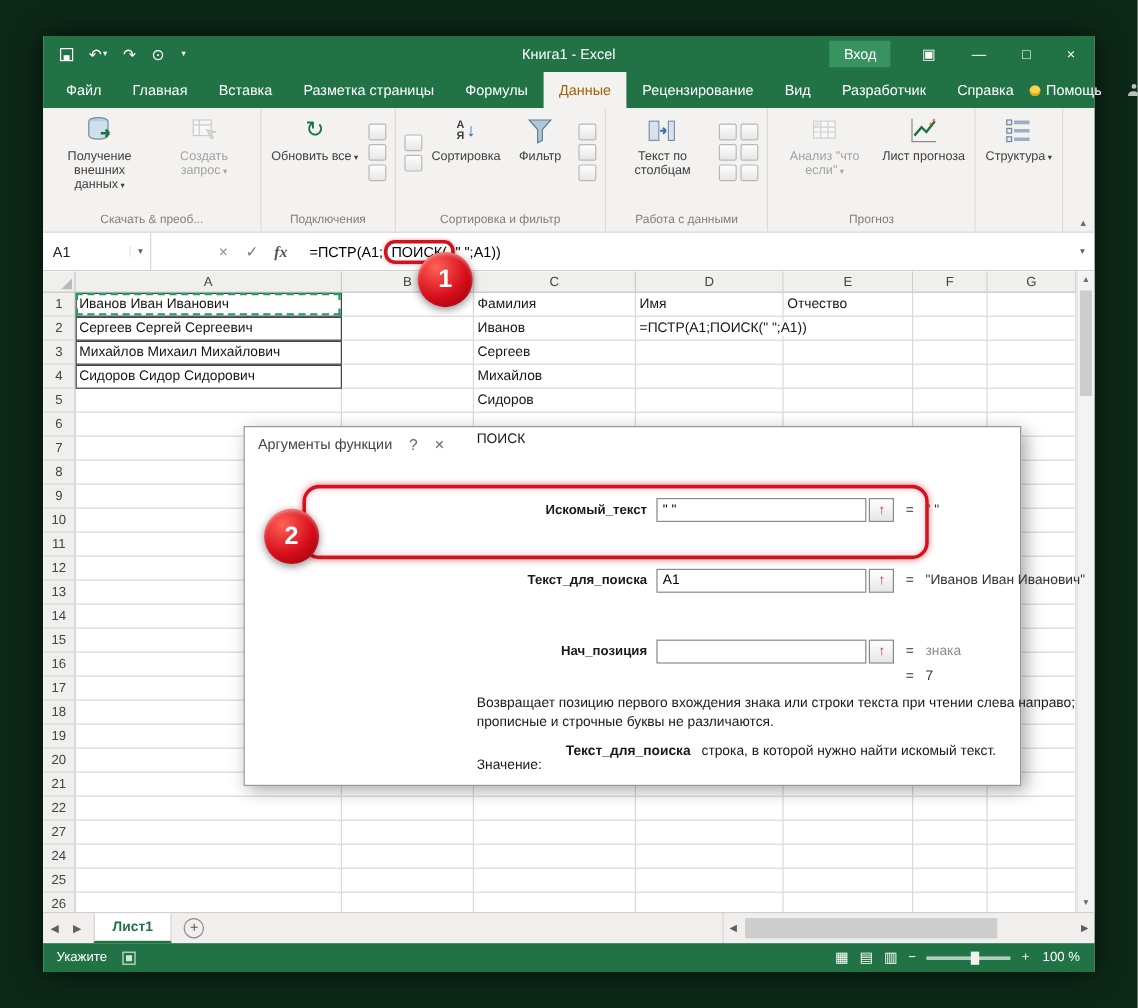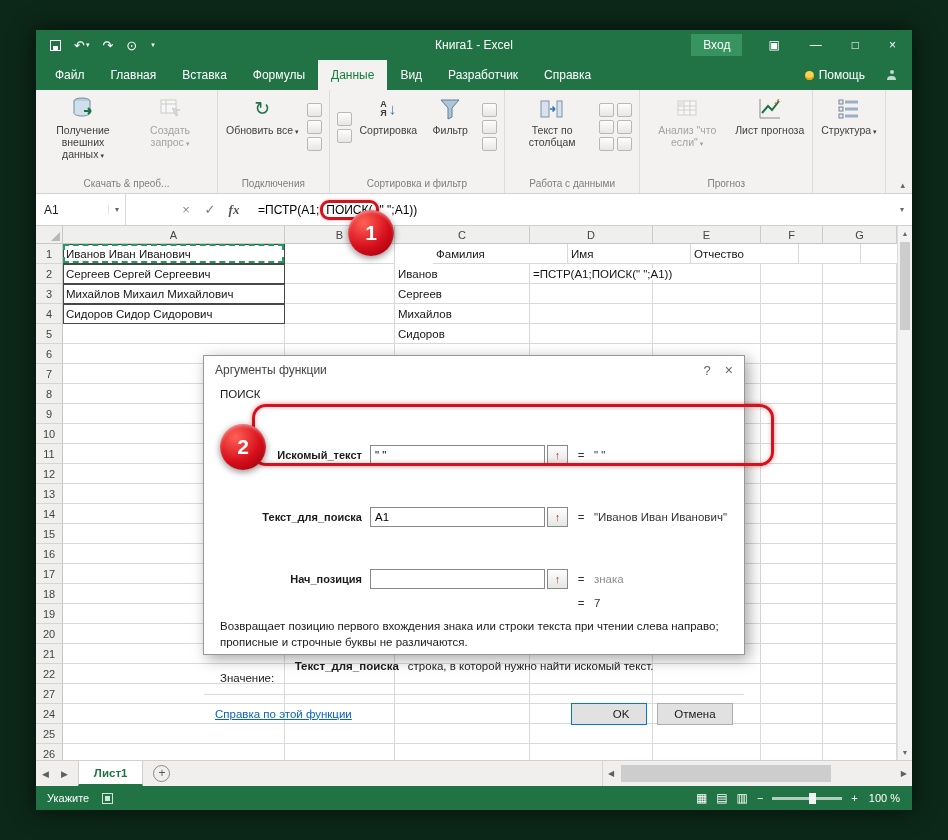--- a/index.html
+++ b/index.html
@@ -20,21 +20,21 @@
   .title-text { position:absolute; left:50%; transform:translateX(-50%); font-size:12px; }
   .tb-right { margin-left:auto; display:flex; align-items:center; }
   .signin { background:#37935f; padding:4px 12px; font-size:12px; margin-right:26px; }
   .wc { font-size:12px; margin-right:30px; }
   .wc:last-child { margin-right:16px; }
 
   
   .ribbon-tabs { height:30px; background:#217346; display:flex; align-items:stretch; flex:0 0 auto; }
   .tab-list { display:flex; padding-left:6px; }
   .rtab { color:#fff; font-size:12px; padding:0 13px; display:flex; align-items:center; white-space:nowrap; }
-  .rtab.active { background:#f3f2f1; color:#15803d; }
+  .rtab.active { background:#f3f2f1; color:#a16207; }
   .tabs-right { margin-left:auto; display:flex; align-items:center; gap:22px; padding-right:16px; }
   .help-tab, .share-tab { display:flex; align-items:center; gap:5px; color:#fff; font-size:12px; }
   .share-tab { color:rgba(255,255,255,.72); }
   .bulb { width:9px; height:9px; border-radius:50%; background:#ffd34d; box-shadow:inset 0 -2px 0 #dca418; }
   .person { width:9px; height:10px; position:relative; display:inline-block; }
   .person::before { content:""; position:absolute; left:2.5px; top:0; width:4px; height:4px; border-radius:50%; background:rgba(255,255,255,.72); }
   .person::after { content:""; position:absolute; left:0; bottom:0; width:9px; height:4px; border-radius:4px 4px 0 0; background:rgba(255,255,255,.72); }
 
   
   .ribbon-body { height:104px; background:#f3f2f1; border-bottom:1px solid #d5d3d1; display:flex; position:relative; overflow:hidden; flex:0 0 auto; }
@@ -81,21 +81,21 @@
   .cell.editing { overflow:visible; z-index:6; }
   .cell.editing .ctext { position:relative; z-index:6; background:#fff; padding-right:4px; }
   .ants { position:absolute; inset:0; border:2px dashed #1f9e5c; pointer-events:none; z-index:3; }
 
   .vscroll { position:absolute; right:0; top:0; bottom:0; width:15px; background:#f3f3f3; border-left:1px solid #dedede; }
   .vs-arrow { position:absolute; left:0; right:0; text-align:center; font-size:7px; color:#6b6b6b; }
   .vs-arrow.up { top:4px; } .vs-arrow.down { bottom:4px; }
   .vs-thumb { position:absolute; top:16px; left:2px; right:2px; height:88px; background:#cdcdcd; }
 
   
-  .dialog { position:absolute; left:167px; top:129px; width:542px; height:300px; background:#fff; border:1px solid #979797; box-shadow:4px 4px 14px rgba(0,0,0,.35); z-index:20; display:flex; flex-direction:column; color:#1a1a1a; }
+  .dialog { position:absolute; left:167px; top:129px; width:648px; height:300px; background:#fff; border:1px solid #979797; box-shadow:4px 4px 14px rgba(0,0,0,.35); z-index:20; display:flex; flex-direction:row; color:#1a1a1a; }
   .dlg-title-row { height:28px; display:flex; align-items:center; padding:0 11px; flex:0 0 auto; }
   .dlg-title { font-size:12px; color:#444; }
   .dlg-help { margin-left:auto; color:#666; font-size:13px; padding:0 14px; }
   .dlg-close { color:#666; font-size:14px; }
   .dlg-body { flex:1; display:flex; flex-direction:column; padding:4px 16px 6px; }
   .fn-name { font-size:11.5px; margin-bottom:6px; }
   .arg-row { display:flex; align-items:center; height:26px;margin-top:36px; }
   .arg-label { width:150px; text-align:right; font-weight:bold; font-size:11px; padding-right:8px; }
   .arg-input { width:175px; height:20px; border:1px solid #898989; font-size:11.5px; padding:0 4px; font-family:"Liberation Sans", sans-serif; }
   .arg-btn { width:21px; height:20px; margin-left:2px; border:1px solid #898989; background:linear-gradient(#fefefe,#e6e6e6); display:flex; align-items:center; justify-content:center; font-size:11px; color:#b03030; }
@@ -179,22 +179,24 @@
       <span class="wc">□</span>
       <span class="wc">×</span>
     </div>
   </div>
 
   <div class="ribbon-tabs">
     <div class="tab-list">
         <div class="rtab">Файл</div>
         <div class="rtab">Главная</div>
         <div class="rtab">Вставка</div>
+        <div class="rtab">Разметка страницы</div>
         <div class="rtab">Формулы</div>
         <div class="rtab active">Данные</div>
+        <div class="rtab">Рецензирование</div>
         <div class="rtab">Вид</div>
         <div class="rtab">Разработчик</div>
         <div class="rtab">Справка</div>
       </div>
     <div class="tabs-right">
       <div class="help-tab">
           <span class="bulb"></span>
           <span>Помощь</span>
         </div>
       <div class="share-tab">
@@ -377,21 +379,21 @@
         <div class="col-h" style="width: 74px;">G</div>
       </div>
     <div class="rows">
         <div class="grow">
           <div class="row-h">1</div>
           <div class="cell blk" style="width: 222px;">
             <div class="ants"></div>
             <span class="ctext">Иванов Иван Иванович</span>
           </div>
           <div class="cell" style="width: 110px;"></div>
-          <div class="cell" style="width: 135px; margin-left: 38px;">
+          <div class="cell" style="width: 135px;">
             <span class="ctext">Фамилия</span>
           </div>
           <div class="cell" style="width: 123px;">
             <span class="ctext">Имя</span>
           </div>
           <div class="cell" style="width: 108px;">
             <span class="ctext">Отчество</span>
           </div>
           <div class="cell" style="width: 62px;"></div>
           <div class="cell" style="width: 74px;"></div>

